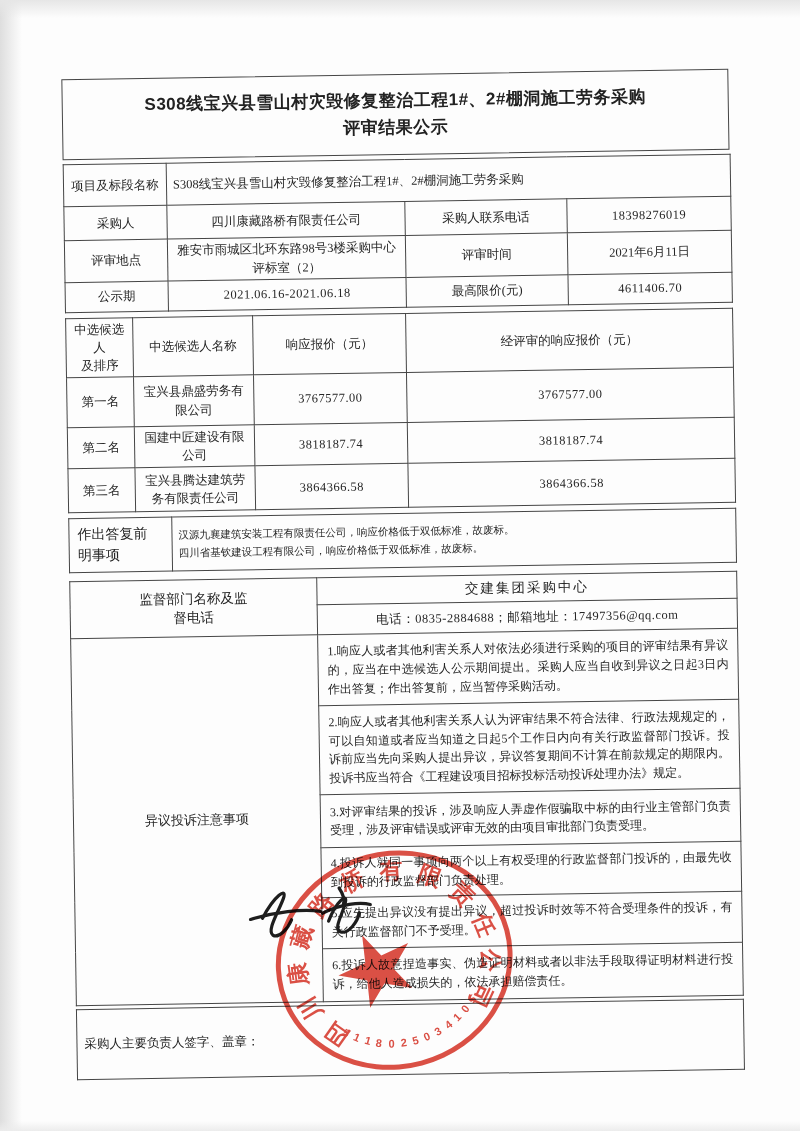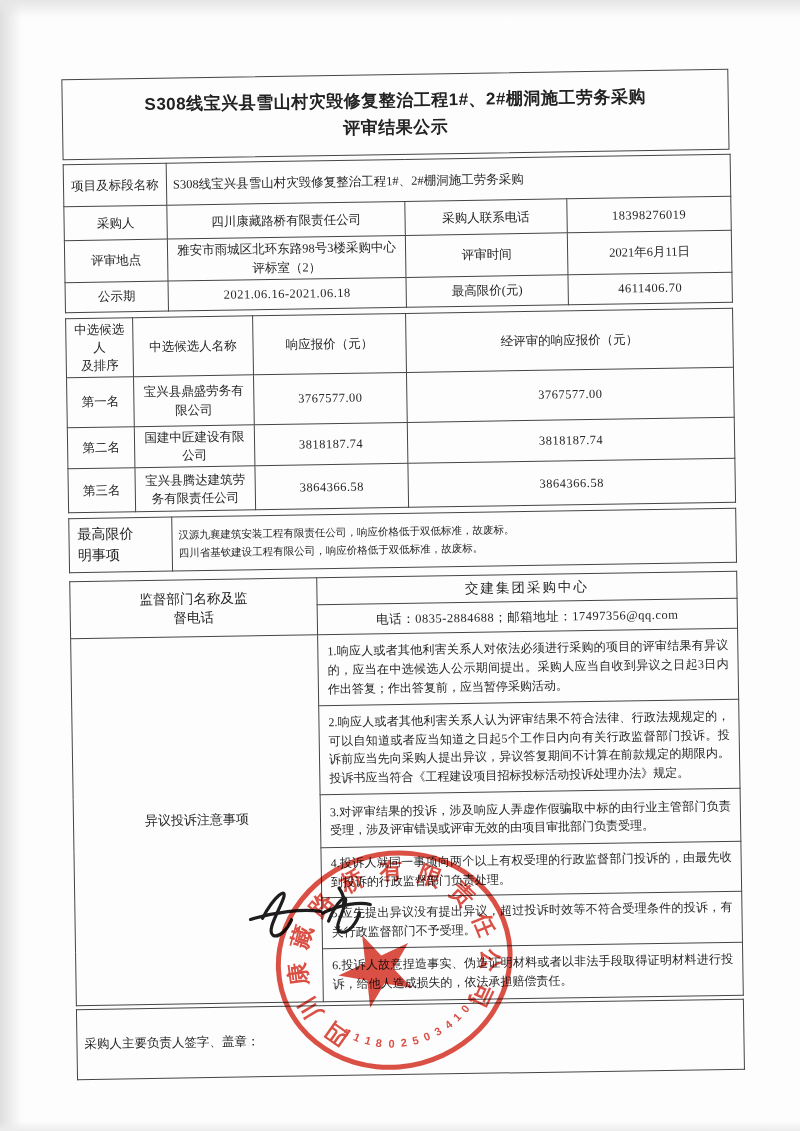--- a/index.html
+++ b/index.html
@@ -151,21 +151,21 @@
   <div class="gap5"></div>
 
   <table>
     <colgroup>
         <col style="width:103px">
         <col style="width:564px">
       </colgroup>
     <tbody>
         <tr style="height:54px">
       <td class="l" style="font-size:14px;padding-left:8px">
-        <span>最高限价</span><br>
+        <span>作出答复前</span><br>
         <span>明事项</span>
       </td>
       <td class="l small">
         <span>汉源九襄建筑安装工程有限责任公司，响应价格低于双低标准，故废标。</span><br>
         <span>四川省基钦建设工程有限公司，响应价格低于双低标准，故废标。</span>
       </td>
     </tr>
   </tbody>
     </table>
 

